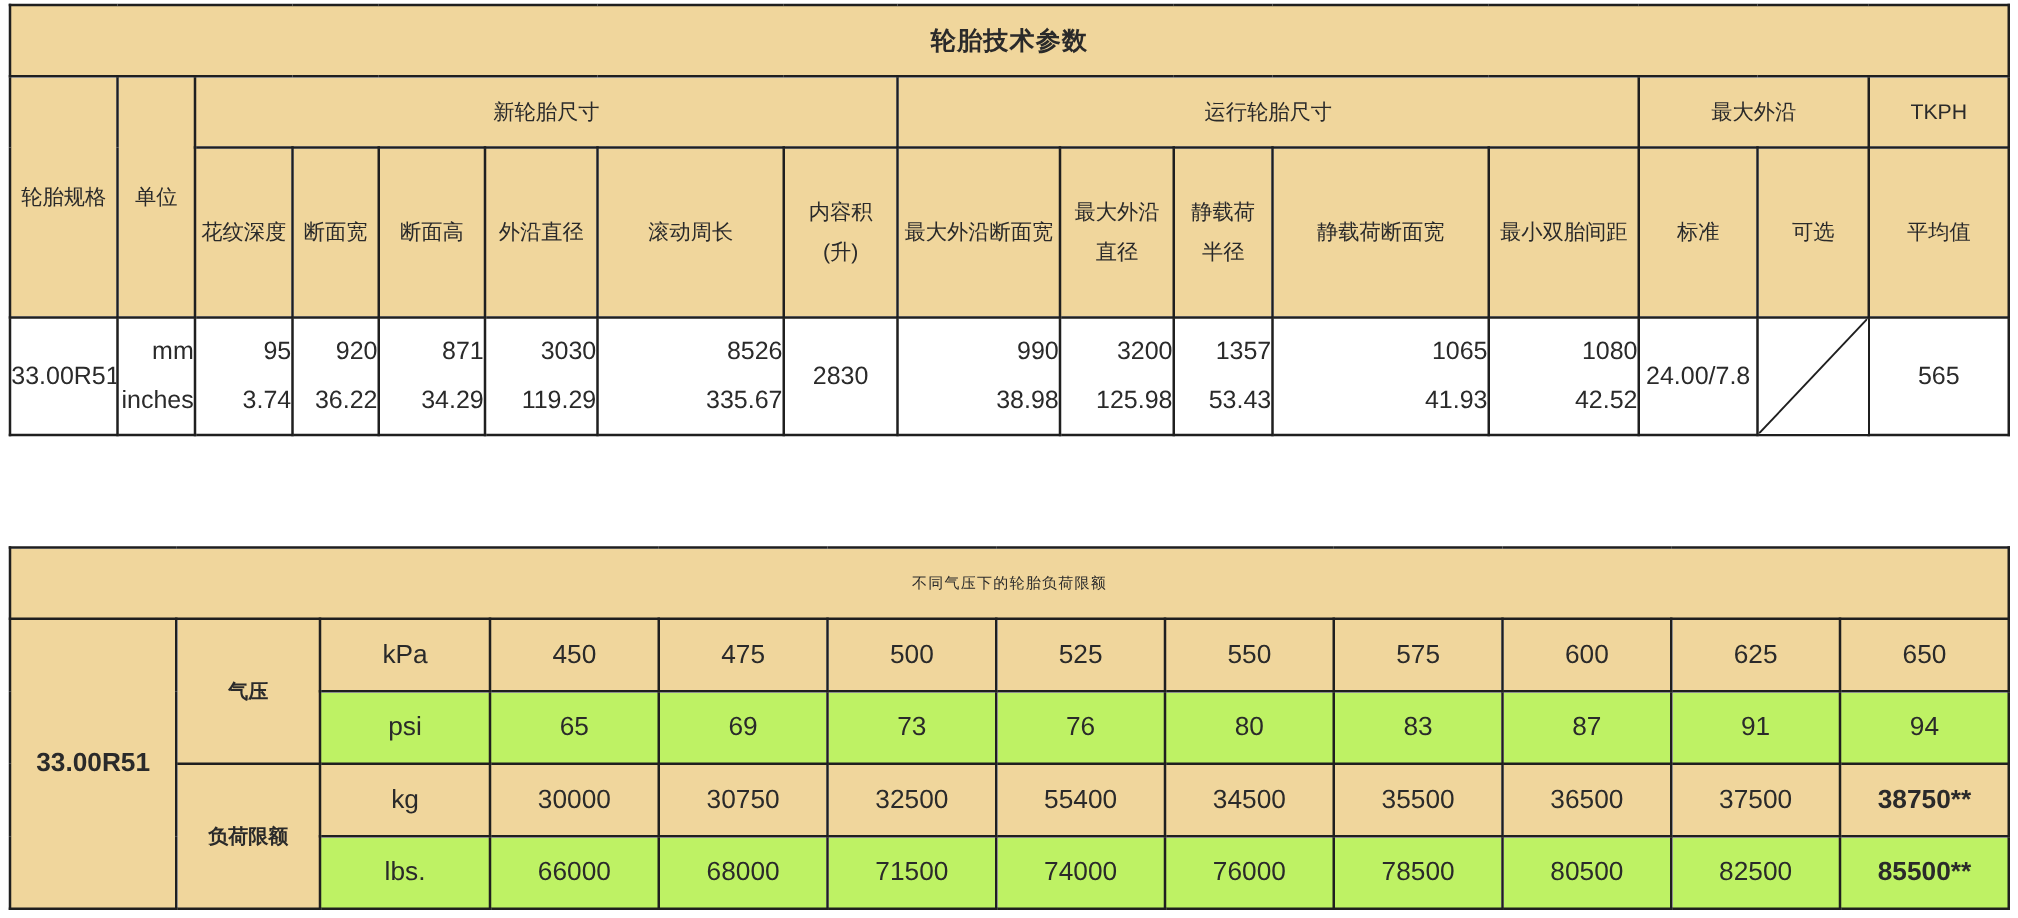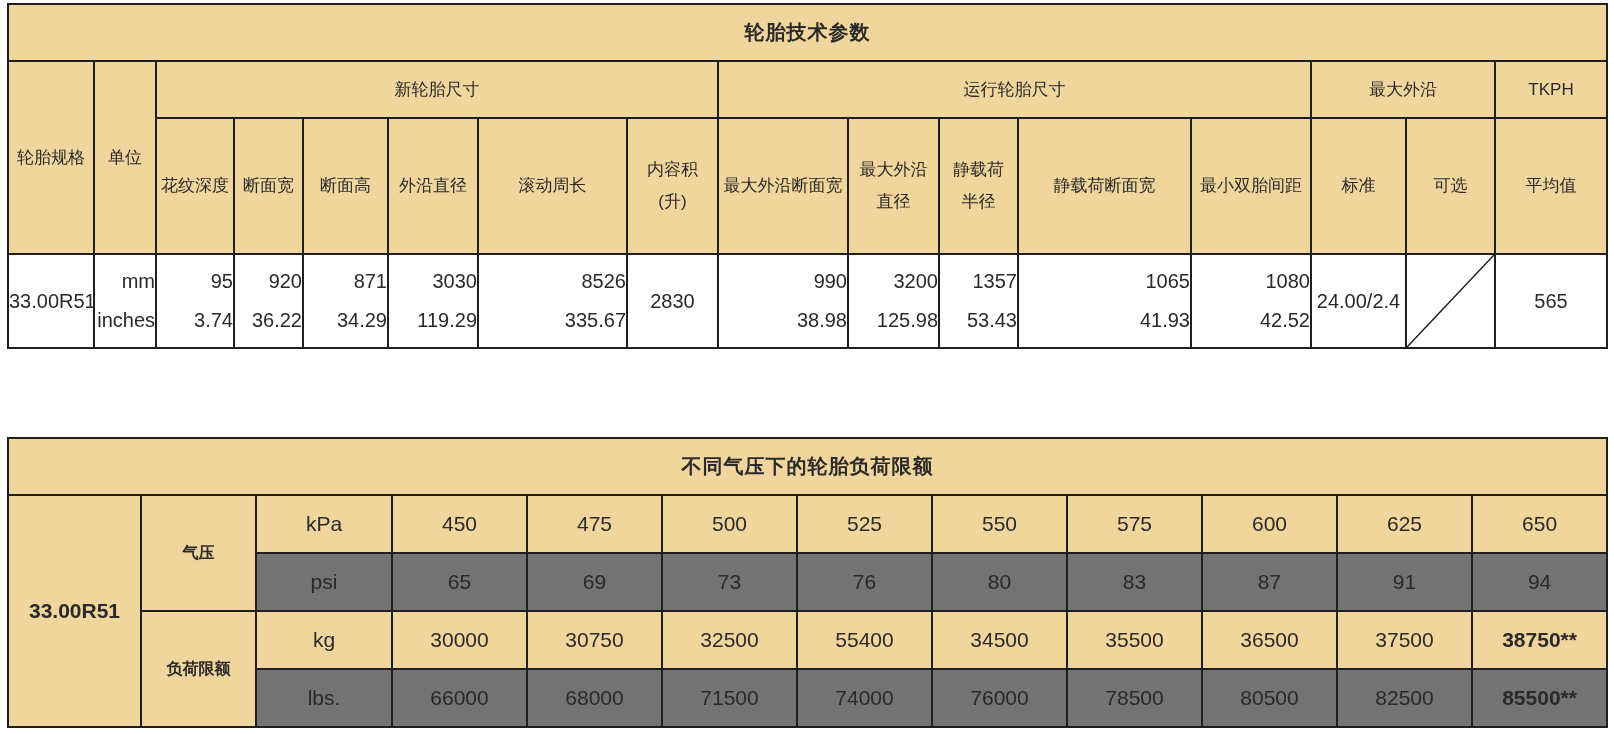--- a/index.html
+++ b/index.html
@@ -17,40 +17,40 @@
     width: 1599px;
   }
   th, td {
     border: 2px solid #1f1f1f;
     text-align: center;
     vertical-align: middle;
     font-weight: 400;
     overflow: hidden;
   }
   .tan { background: #f0d69c; }
-  .white-bg { background: #737373; text-align: center; }
+  .white-bg { background: #bef264; text-align: center; }
 
   
   .spec-table .title-row th {
     height: 57px; font-size: 20px; font-weight: 700; letter-spacing: 1px;
   }
   .spec-table .group-row th { height: 57px; font-size: 17px; font-weight: 500; }
   .spec-table .sub-row th { height: 136px; font-size: 17px; font-weight: 500; line-height: 1.9; }
   .spec-table .data-row td { height: 94px; font-size: 20px; background: #ffffff; }
   .dual {
     display: flex; flex-direction: column; justify-content: space-evenly;
     align-items: flex-end; height: 100%; width: 100%;
   }
   .dual .in-val { }
   .slash-cell { position: relative; padding: 0; }
   .slash-cell svg { position: absolute; inset: 0; width: 100%; height: 100%; display: block; }
 
   
   .load-table { margin-top: 88px; }
-  .load-table .title-row th { height: 57px; font-size: 20px; font-weight: 700; letter-spacing: 1px; }
+  .load-table .title-row th { height: 57px; font-size: 12px; font-weight: 400; letter-spacing: 1px; }
   .load-table td, .load-table th { height: 58px; font-size: 21px; }
   .load-table .spec-cell { font-size: 21px; font-weight: 700; }
   .load-table .grp-cell { font-size: 16px; font-weight: 700; }
   .load-table .bold { font-weight: 700; }
 </style>
 </head>
 <body>
 
 <div class="page">
 
@@ -172,21 +172,21 @@
           <span>1065</span>
           <span class="in-val">41.93</span>
         </div>
       </td>
       <td>
         <div class="dual">
           <span>1080</span>
           <span class="in-val">42.52</span>
         </div>
       </td>
-      <td>24.00/2.4</td>
+      <td>24.00/7.8</td>
       <td class="slash-cell">
         <svg viewBox="0 0 100 100" preserveAspectRatio="none">
           <line x1="0" y1="100" x2="100" y2="0" stroke="#1f1f1f" stroke-width="1.5" vector-effect="non-scaling-stroke"></line>
         </svg>
       </td>
       <td>565</td>
     </tr>
   </tbody>
     </table>
 

